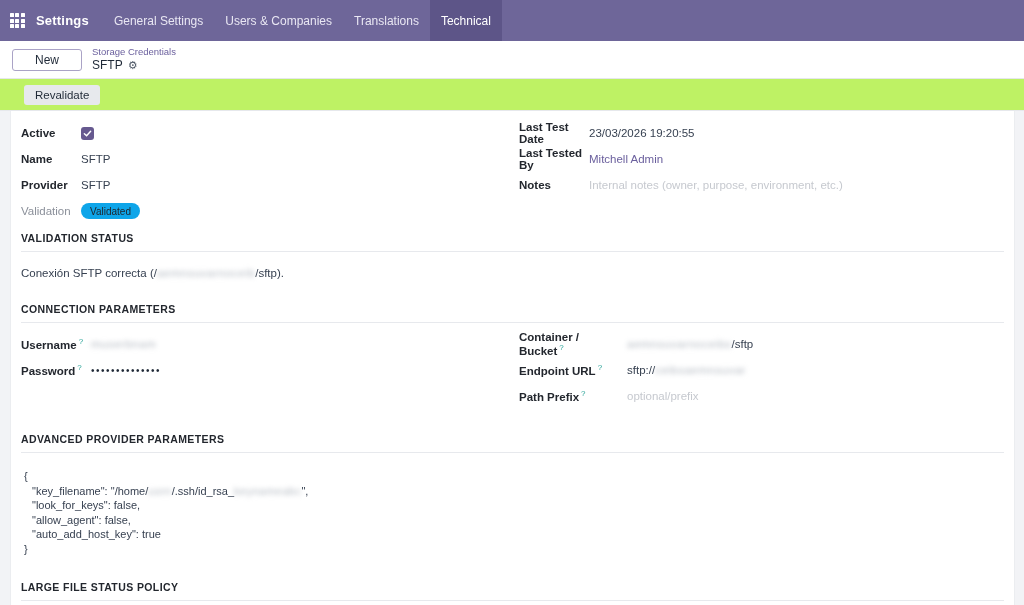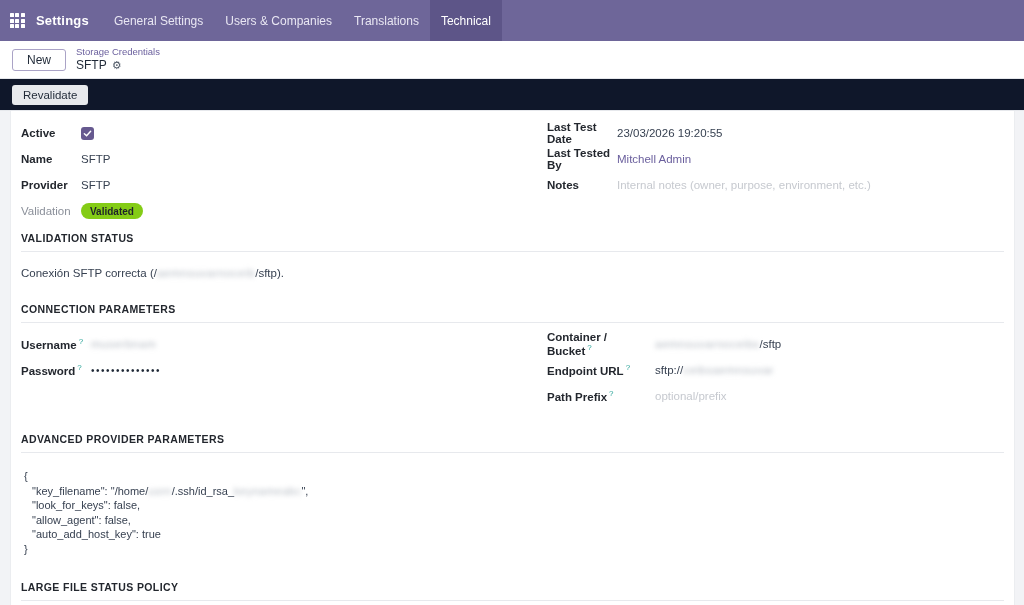--- a/index.html
+++ b/index.html
@@ -11,49 +11,49 @@
   .apps-btn { width:34px; display:flex; align-items:center; justify-content:center; cursor:pointer; }
   .grid-icon { display:grid; grid-template-columns:repeat(3,4px); grid-template-rows:repeat(3,4px); gap:1.5px; }
   .grid-icon span { background:#fff; border-radius:0.5px; }
   .brand { display:flex; align-items:center; font-size:13px; font-weight:700; padding:0 14px 0 2px; letter-spacing:.2px; }
   .nav-items { display:flex; align-items:stretch; }
   .nav-item { display:flex; align-items:center; padding:0 11px; font-size:12px; color:#e9e7f3; cursor:pointer; }
   .nav-item.active { background:#5d5588; color:#fff; }
 
   
   .crumb-bar { height:38px; background:#fff; border-bottom:1px solid #e5e7eb; display:flex; align-items:center; padding:0 12px; gap:10px; }
-  .btn-new { background:#fff; border:1px solid #aaa3c6; border-radius:3px; color:#1f2937; font-size:12px; padding:3px 14px; cursor:pointer; font-family:inherit; }
+  .btn-new { background:#fff; border:1px solid #aaa3c6; border-radius:3px; color:#1f2937; font-size:12px; padding:3px 22px; cursor:pointer; font-family:inherit; }
   .crumb-col { display:flex; flex-direction:column; justify-content:center; line-height:1.25; }
   .crumb-parent { font-size:9.5px; color:#6a5f9d; cursor:pointer; }
   .crumb-current { font-size:12px; color:#1f2937; display:flex; align-items:center; gap:5px; }
   .gear { font-size:11px; color:#4b5563; cursor:pointer; line-height:1; }
 
   
-  .status-bar { height:32px; background:#0f172a; border-bottom:1px solid #e6e8ec; display:flex; align-items:center; padding:0 12px; }
+  .status-bar { height:32px; background:#bef264; border-bottom:1px solid #e6e8ec; display:flex; align-items:center; padding:0 24px; }
   .btn-revalidate { background:#e7e9ed; border:none; border-radius:3px; color:#1f2937; font-size:11.5px; padding:4px 11px; cursor:pointer; font-family:inherit; }
 
   
   .sheet { background:#fff; margin:0 9px 0 10px; min-height:502px; border-left:1px solid #ebedf0; border-right:1px solid #ebedf0; padding:9px 10px 0 10px; }
 
-  .two-col { display:grid; grid-template-columns: 494px 1fr; column-gap:32px; }
+  .two-col { display:grid; grid-template-columns: 494px 1fr; column-gap:4px; }
   .row { display:flex; align-items:center; min-height:26px; }
   .lab { font-weight:700; color:#23272e; font-size:11.5px; flex:none; }
   .lab.muted { color:#8b909a; font-weight:400; }
   .w60 { width:60px; } .w70 { width:70px; } .w108 { width:108px; }
   .val { color:#374151; }
   .link { color:#6a5f9d; cursor:pointer; }
   .placeholder { color:#c6c9cf; border:none; outline:none; background:transparent; font-family:inherit; font-size:11.5px; width:340px; }
   .placeholder::placeholder { color:#c6c9cf; }
   .sup-q { color:#2aa398; font-size:8px; vertical-align:super; margin-left:2px; font-weight:400; }
   .redact { color:#b4bac2; filter:blur(2.5px); letter-spacing:.5px; user-select:none; }
 
   .checkbox { width:13px; height:13px; background:#66598f; border-radius:3px; display:inline-flex; align-items:center; justify-content:center; cursor:pointer; }
   .checkbox svg { width:9px; height:9px; }
 
-  .badge { background:#84cc16; color:#1f2329; font-weight:700; font-size:10px; padding:2.5px 9px; border-radius:10px; }
+  .badge { background:#0ea5e9; color:#1f2329; font-weight:400; font-size:10px; padding:2.5px 9px; border-radius:10px; }
 
   .section { margin-top:24px; }
   .section-title { font-size:10.5px; font-weight:700; color:#23272e; letter-spacing:.4px; }
   .section-rule { border:none; border-top:1px solid #e7e9ed; margin:7px 0 0 0; }
   .section-body { margin-top:15px; }
 
   .code { font-size:11px; line-height:14.6px; color:#374151; margin-left:3px; margin-top:16px; }
   .code .ind { padding-left:8px; }
 
   .pwd { letter-spacing:1.5px; font-size:10px; color:#1f2937; }

